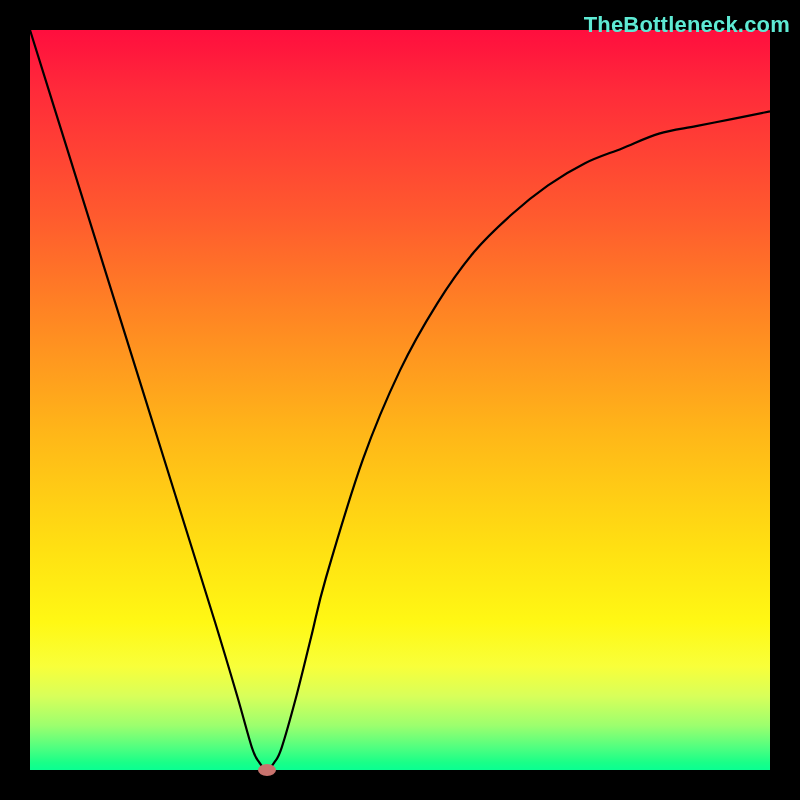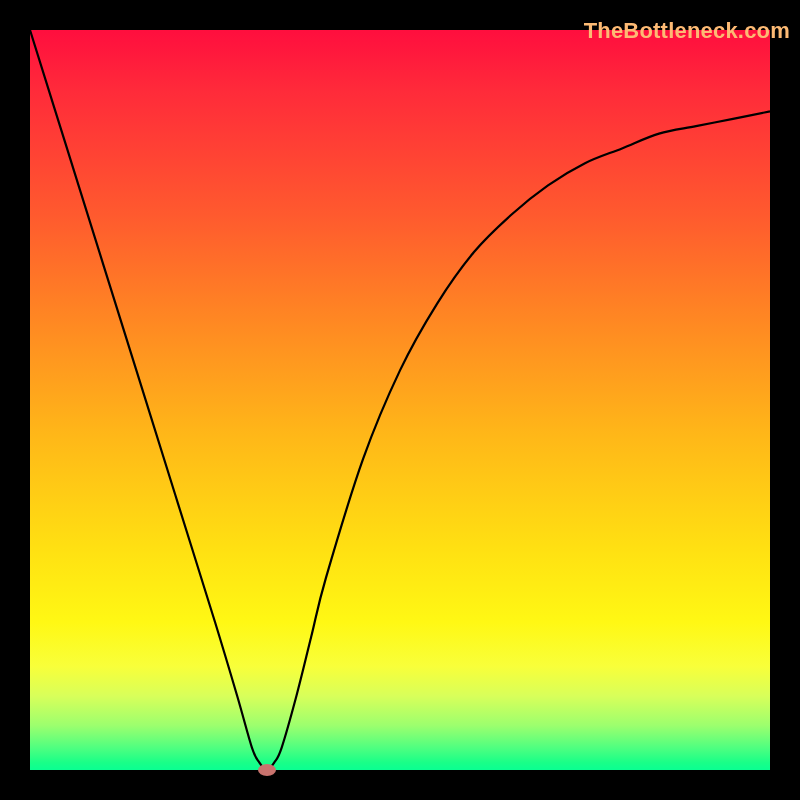--- a/index.html
+++ b/index.html
@@ -11,23 +11,23 @@
     font-family: Arial, Helvetica, sans-serif;
   }
   .frame {
     position: relative;
     width: 800px;
     height: 800px;
     background: #000;
   }
   .watermark {
     position: absolute;
-    top: 18px;
+    top: 12px;
     right: 10px;
-    color: #fdba74;
+    color: #5eead4;
     font-size: 22px;
     font-weight: bold;
     letter-spacing: 0.2px;
     z-index: 5;
   }
   .plot-outer {
     position: absolute;
     left: 30px;
     top: 30px;
     width: 740px;

